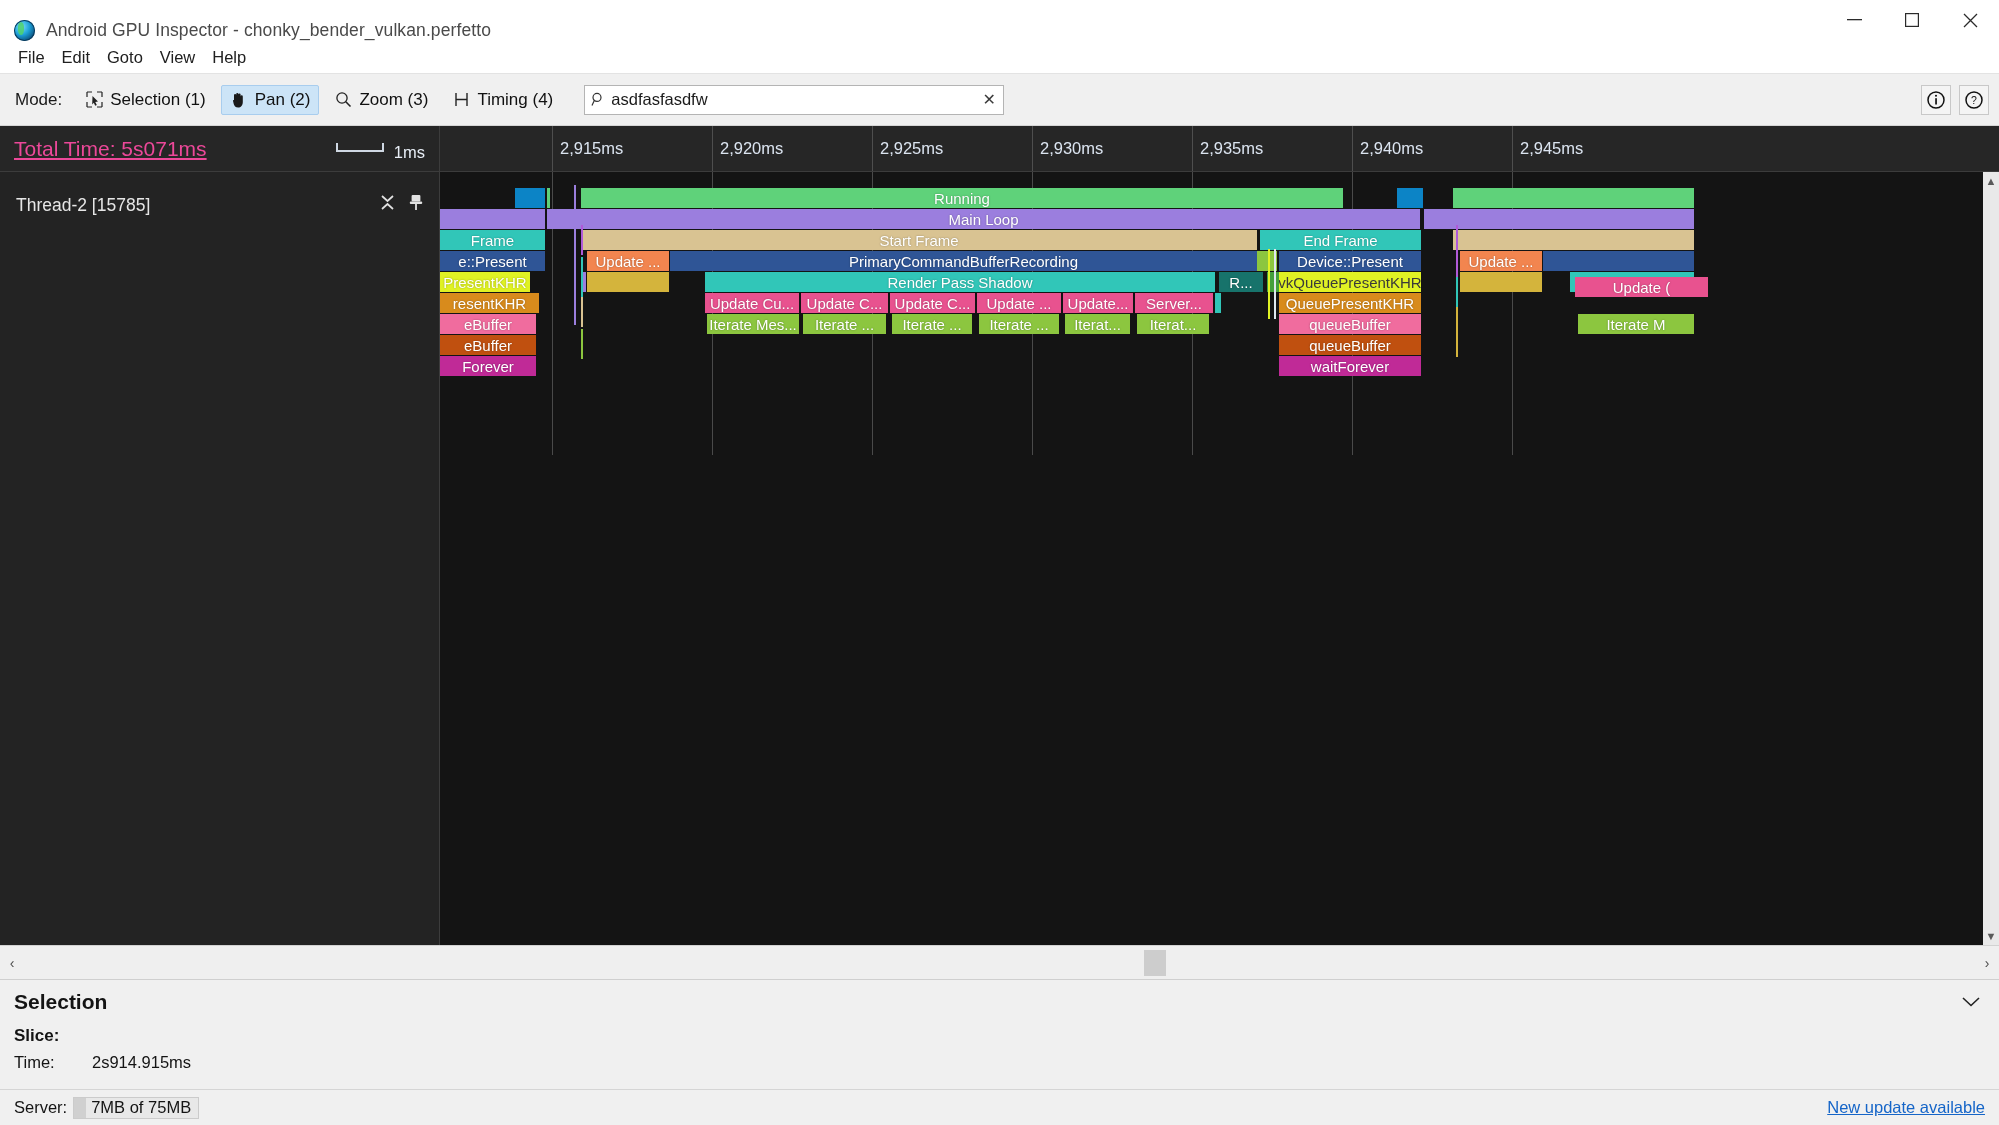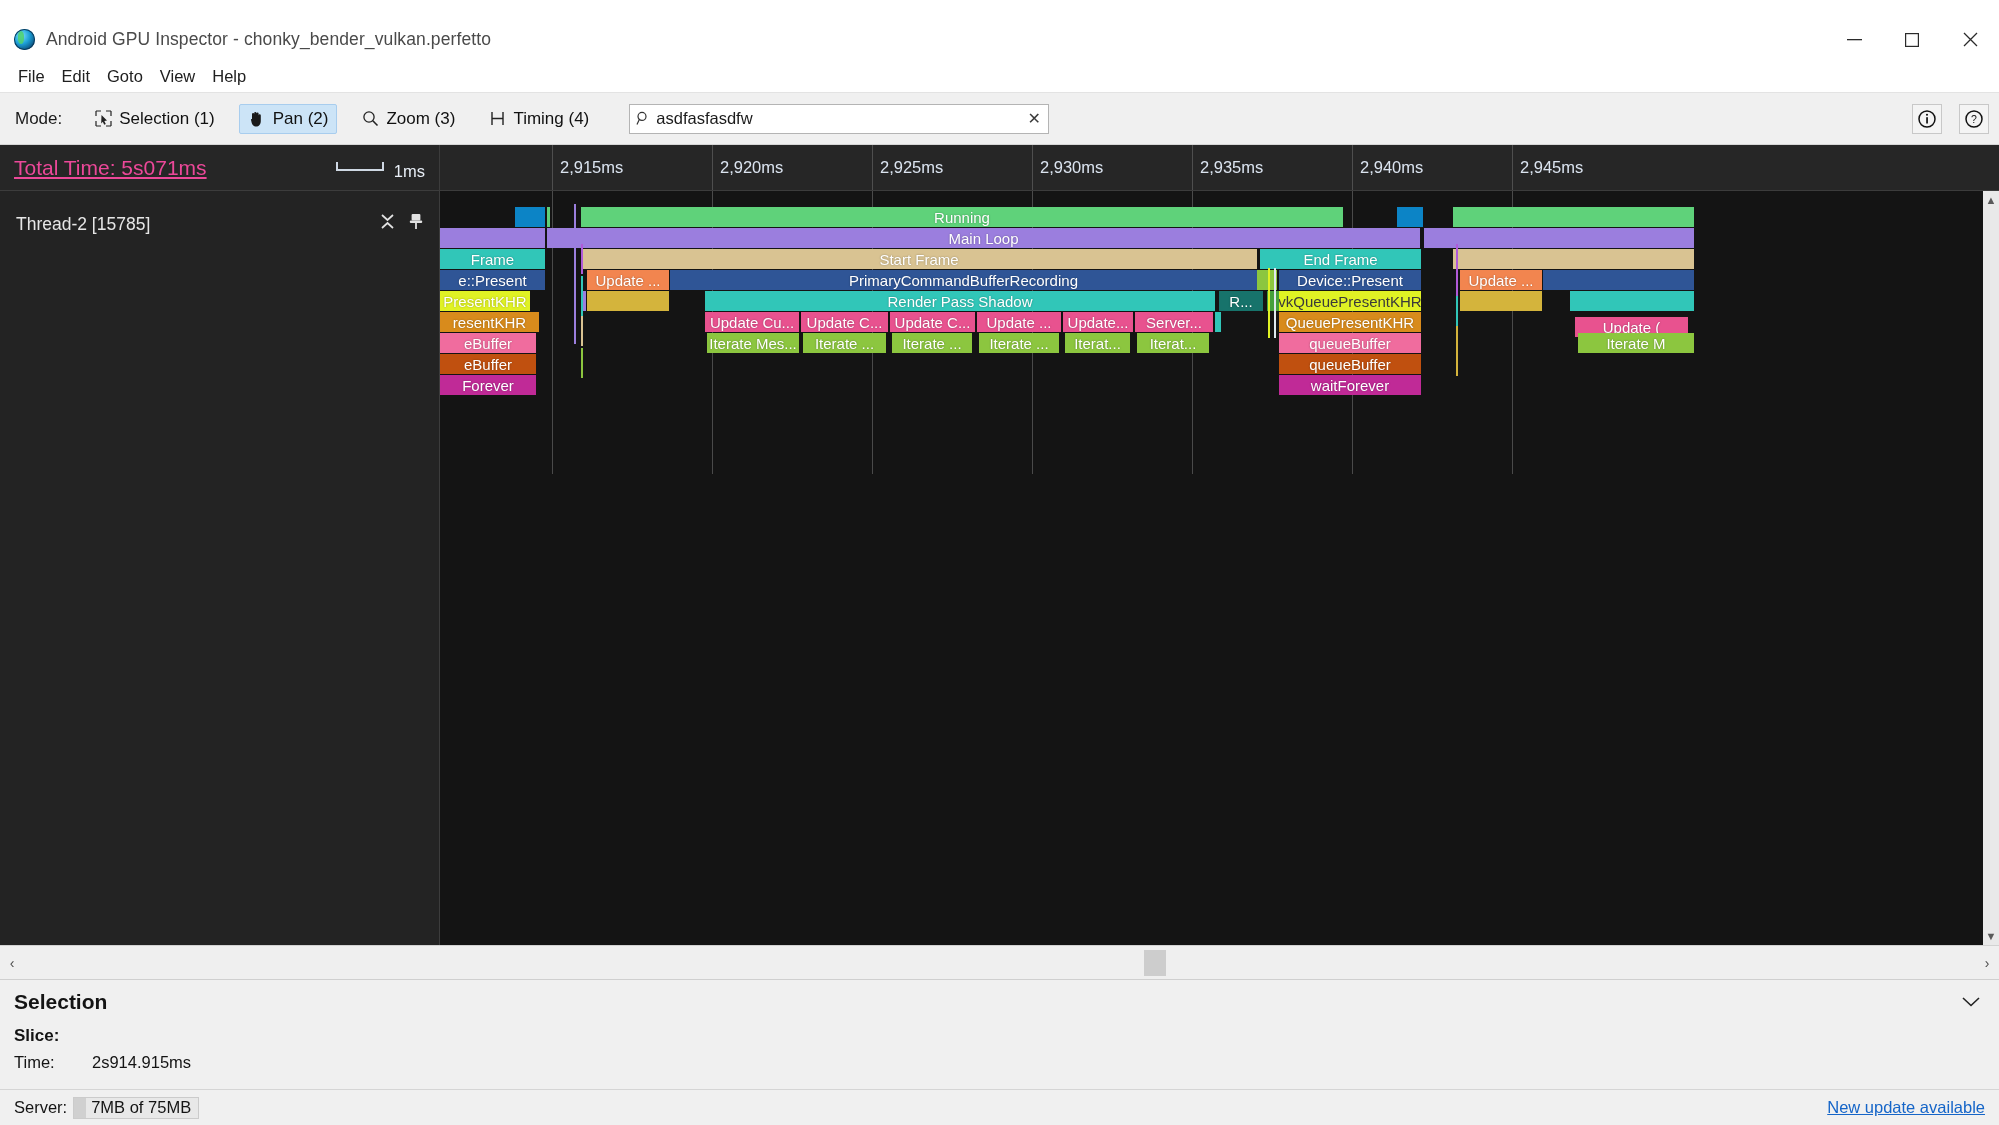--- a/index.html
+++ b/index.html
@@ -5,22 +5,22 @@
   * { box-sizing: border-box; margin: 0; padding: 0; }
   html, body {
     width: 1999px; height: 1125px;
     font-family: "Liberation Sans", sans-serif;
     background: #ffffff; overflow: hidden;
   }
   body { display: flex; flex-direction: column; }
 
   
   .titlebar {
-    height: 42px; min-height: 42px; display: flex; align-items: center;
-    background: #ffffff; border-bottom: 1px solid #ffffff; margin-top: 19px;
+    height: 42px; min-height: 42px; display: flex; align-items: flex-end;
+    background: #ffffff; border-bottom: 1px solid #ffffff;
   }
   .title-left { display: flex; align-items: center; padding-left: 14px; gap: 11px; flex: 1; }
   .app-logo {
     width: 21px; height: 21px; border-radius: 50%;
     background: radial-gradient(circle at 35% 32%, #7de2ff 0%, #1c9fd6 42%, #0b4d7a 78%, #062b45 100%);
     box-shadow: inset 0 0 0 1px #0a3a5c;
     position: relative; flex: none;
   }
   .app-logo::after{
     content:""; position:absolute; left:4px; top:2px; width:6px; height:13px;
@@ -41,21 +41,21 @@
     border-bottom: 1px solid #e3e3e3;
   }
   .menu-item {
     font-size: 16.5px; color: #202020; padding: 3px 8px; white-space: nowrap;
   }
 
   
   .toolbar {
     height: 52px; min-height: 52px; display: flex; align-items: center;
     background: #f0f0f0; border-bottom: 1px solid #d6d6d6; padding: 0 10px;
-    gap: 9px;
+    gap: 0px;
   }
   .mode-label { font-size: 17px; color: #1a1a1a; margin-right: 14px; margin-left: 5px; }
   .mode-btn {
     display: flex; align-items: center; gap: 7px; padding: 4px 8px;
     font-size: 17px; color: #111; white-space: nowrap; border: 1px solid transparent;
     border-radius: 2px; margin-right: 6px;
   }
   .mode-btn.active { background: #cce4f7; border-color: #a8cdee; }
   .mode-ico { width: 18px; height: 18px; display: inline-flex; align-items: center; justify-content: center; }
   .mode-ico svg { display: block; }
@@ -355,21 +355,21 @@
         <div class="slice" style="left: 1130px; width: 124px; top: 100px; background: rgb(49, 198, 184);"></div>
         <div class="slice" style="left: 0px; width: 99px; top: 121px; background: rgb(216, 139, 28);">resentKHR</div>
         <div class="slice" style="left: 265px; width: 94px; top: 121px; background: rgb(232, 82, 143);">Update Cu...</div>
         <div class="slice" style="left: 361px; width: 87px; top: 121px; background: rgb(232, 82, 143);">Update C...</div>
         <div class="slice" style="left: 450px; width: 85px; top: 121px; background: rgb(232, 82, 143);">Update C...</div>
         <div class="slice" style="left: 537px; width: 84px; top: 121px; background: rgb(232, 82, 143);">Update ...</div>
         <div class="slice" style="left: 623px; width: 70px; top: 121px; background: rgb(232, 82, 143);">Update...</div>
         <div class="slice" style="left: 695px; width: 78px; top: 121px; background: rgb(232, 82, 143);">Server...</div>
         <div class="slice" style="left: 775px; width: 6px; top: 121px; background: rgb(49, 198, 184);"></div>
         <div class="slice" style="left: 839px; width: 142px; top: 121px; background: rgb(216, 139, 28);">QueuePresentKHR</div>
-        <div class="slice" style="left: 1135px; width: 113px; top: 126px; background: rgb(232, 82, 143);">Update (</div>
+        <div class="slice" style="left: 1135px; width: 133px; top: 105px; background: rgb(232, 82, 143);">Update (</div>
         <div class="slice" style="left: 0px; width: 96px; top: 142px; background: rgb(240, 108, 158);">eBuffer</div>
         <div class="slice" style="left: 267px; width: 92px; top: 142px; background: rgb(140, 198, 63);">Iterate Mes...</div>
         <div class="slice" style="left: 363px; width: 83px; top: 142px; background: rgb(140, 198, 63);">Iterate ...</div>
         <div class="slice" style="left: 452px; width: 80px; top: 142px; background: rgb(140, 198, 63);">Iterate ...</div>
         <div class="slice" style="left: 539px; width: 80px; top: 142px; background: rgb(140, 198, 63);">Iterate ...</div>
         <div class="slice" style="left: 625px; width: 65px; top: 142px; background: rgb(140, 198, 63);">Iterat...</div>
         <div class="slice" style="left: 697px; width: 72px; top: 142px; background: rgb(140, 198, 63);">Iterat...</div>
         <div class="slice" style="left: 839px; width: 142px; top: 142px; background: rgb(240, 108, 158);">queueBuffer</div>
         <div class="slice" style="left: 1138px; width: 116px; top: 142px; background: rgb(140, 198, 63);">Iterate M</div>
         <div class="slice" style="left: 0px; width: 96px; top: 163px; background: rgb(192, 80, 15);">eBuffer</div>

